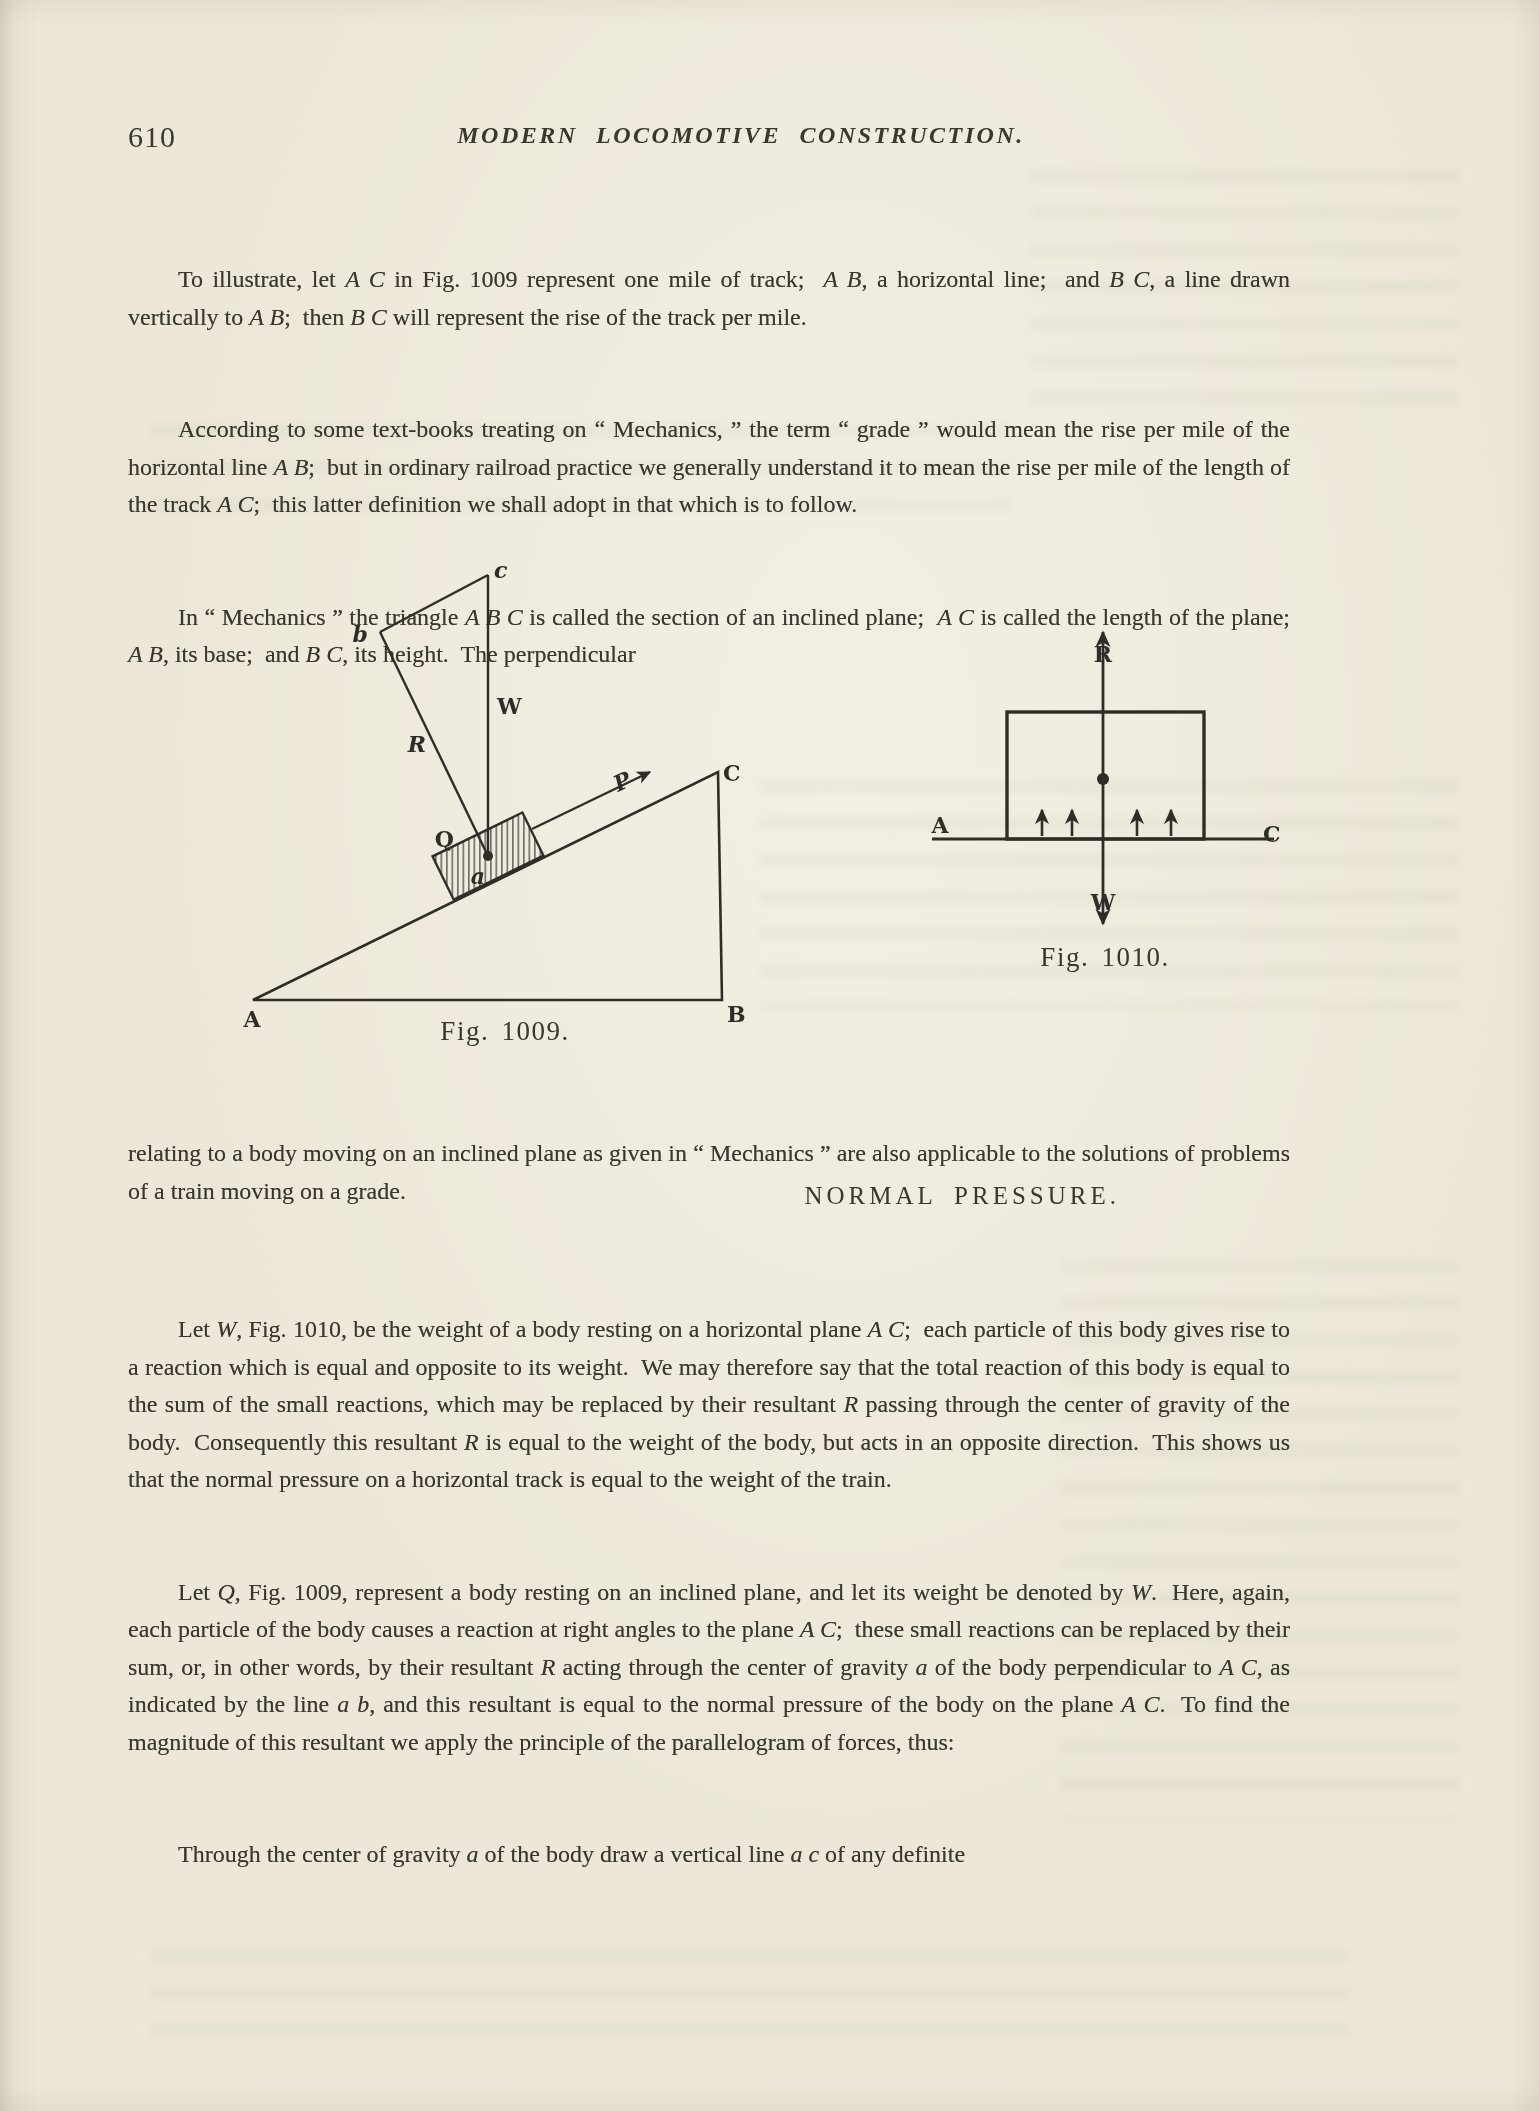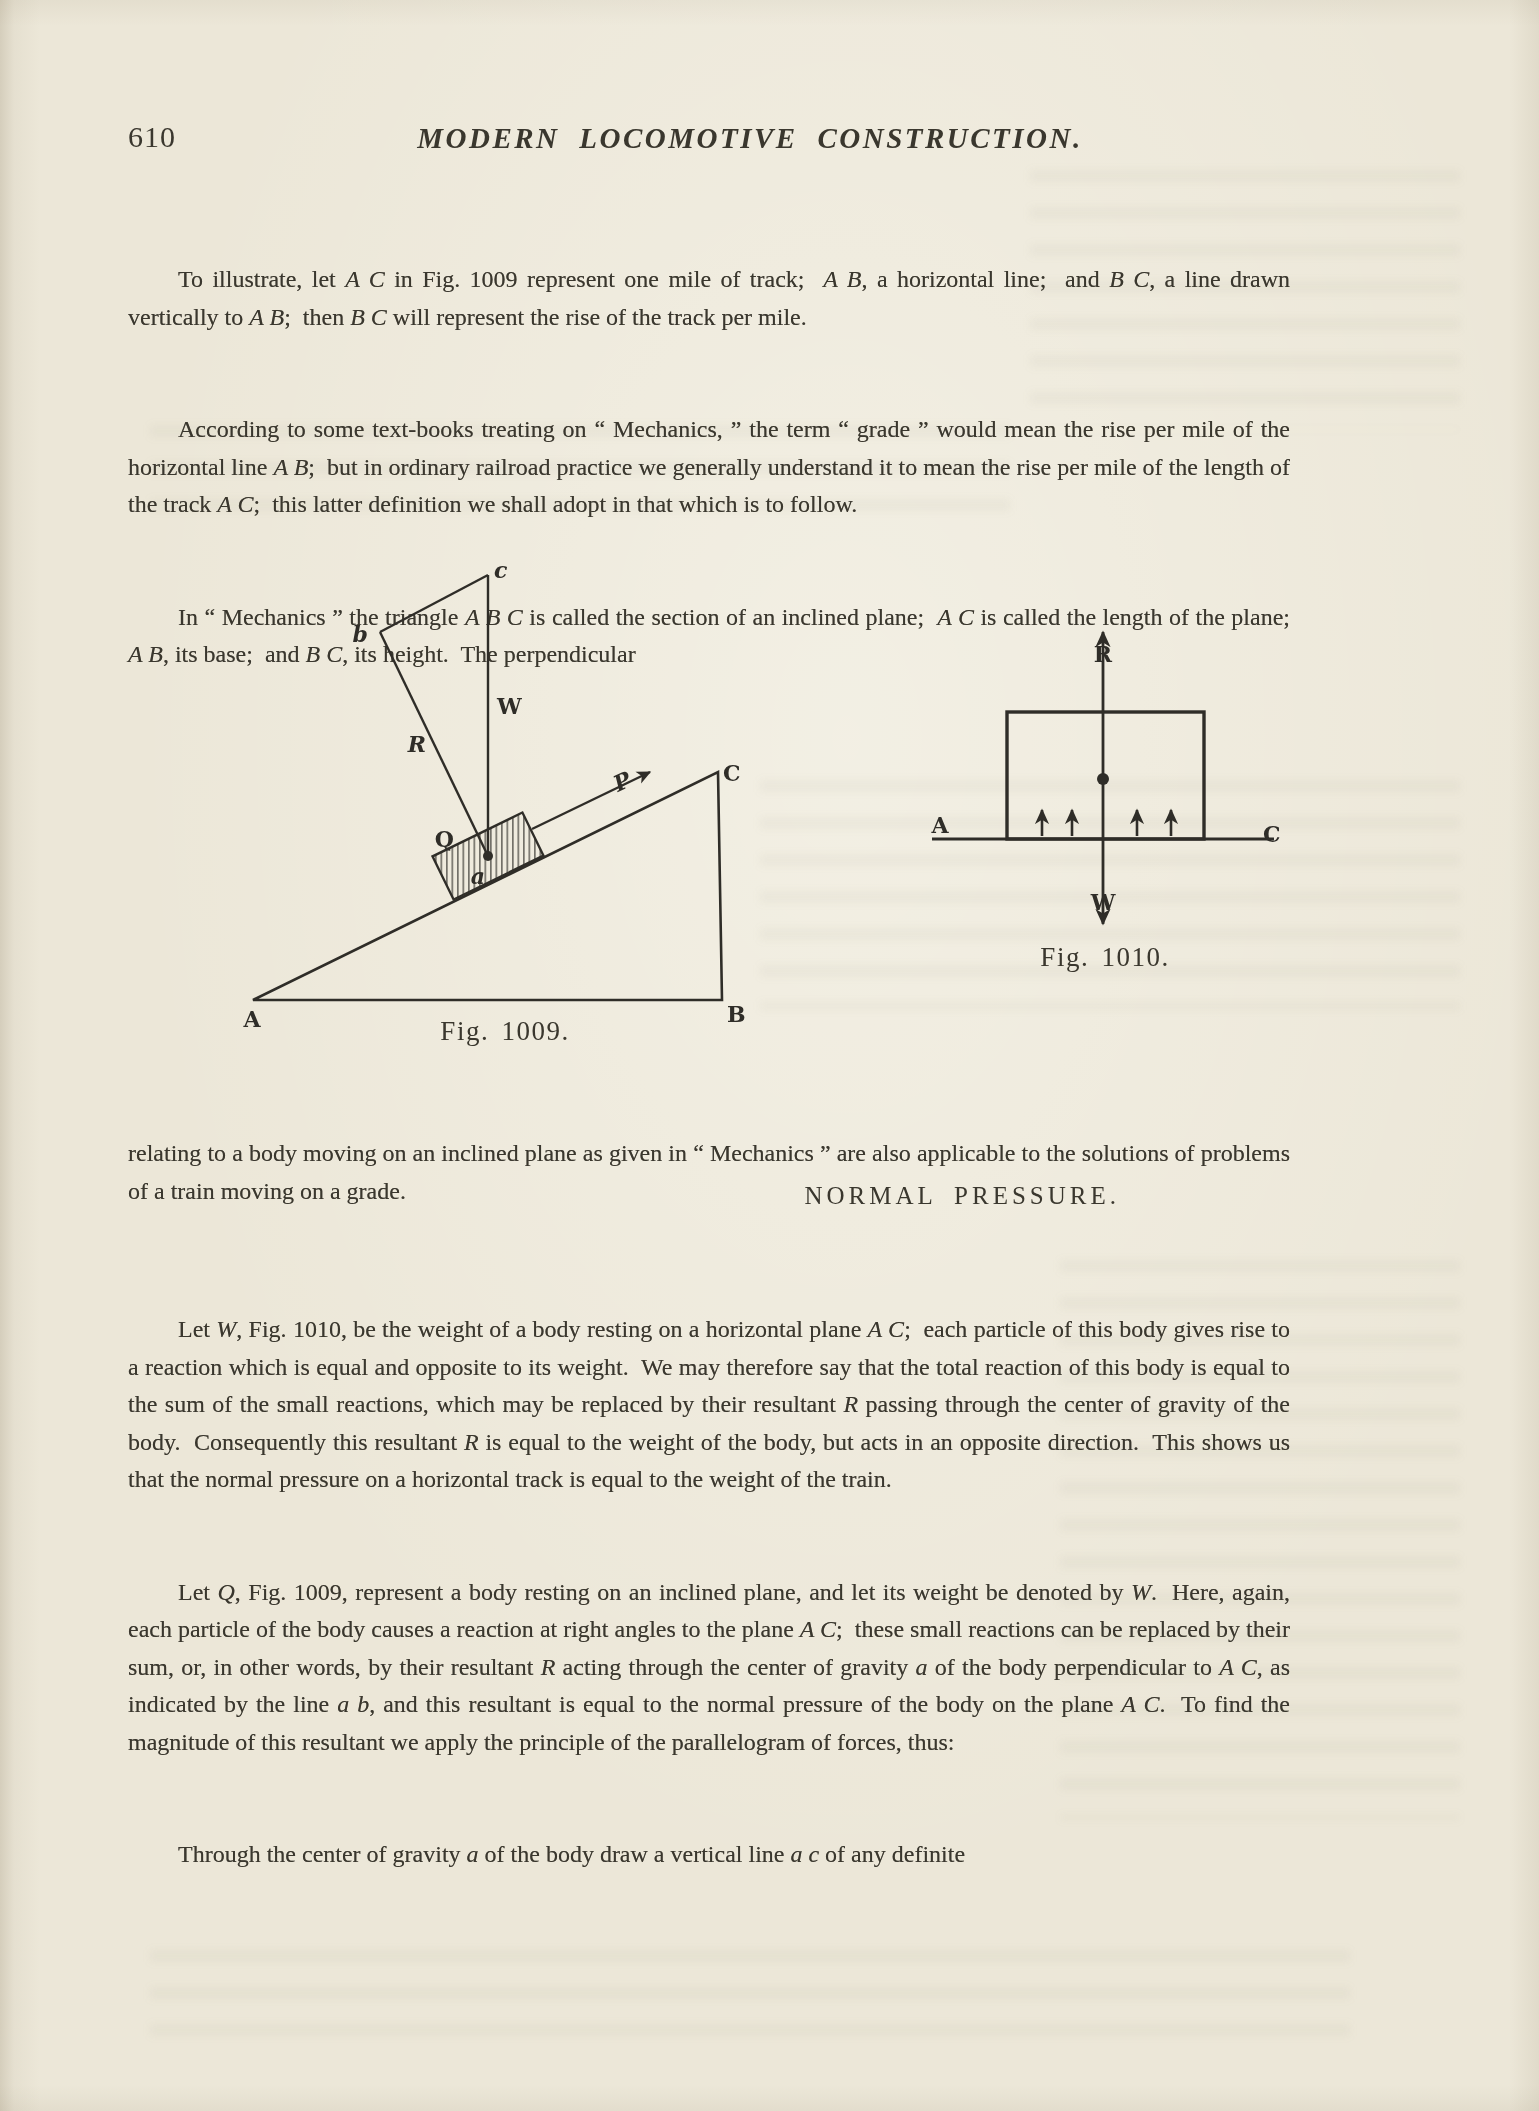--- a/index.html
+++ b/index.html
@@ -21,23 +21,23 @@
     position:absolute;
     background:repeating-linear-gradient(180deg, rgba(125,125,95,0.055) 0 12px, rgba(125,125,95,0) 12px 37px);
     filter:blur(4px);
     pointer-events:none;
   }
   .page-number{
     position:absolute;left:128px;top:120px;
     font-size:30px;letter-spacing:1px;
   }
   .running-head{
-    position:absolute;left:380px;top:122px;width:740px;
+    position:absolute;left:371px;top:122px;width:740px;
     text-align:center;font-style:italic;font-weight:bold;
-    font-size:29px;letter-spacing:2.5px;word-spacing:10px;
+    font-size:24px;letter-spacing:2.5px;word-spacing:10px;
   }
   .textblock{
     position:absolute;left:128px;width:1162px;
     font-size:24px;line-height:37.5px;
     text-align:justify;
     white-space:pre-wrap;
     text-shadow:0 0 0.5px rgba(58,55,46,0.55);
   }
   .textblock p{margin:0;}
   .textblock p.indent{text-indent:50px;}

